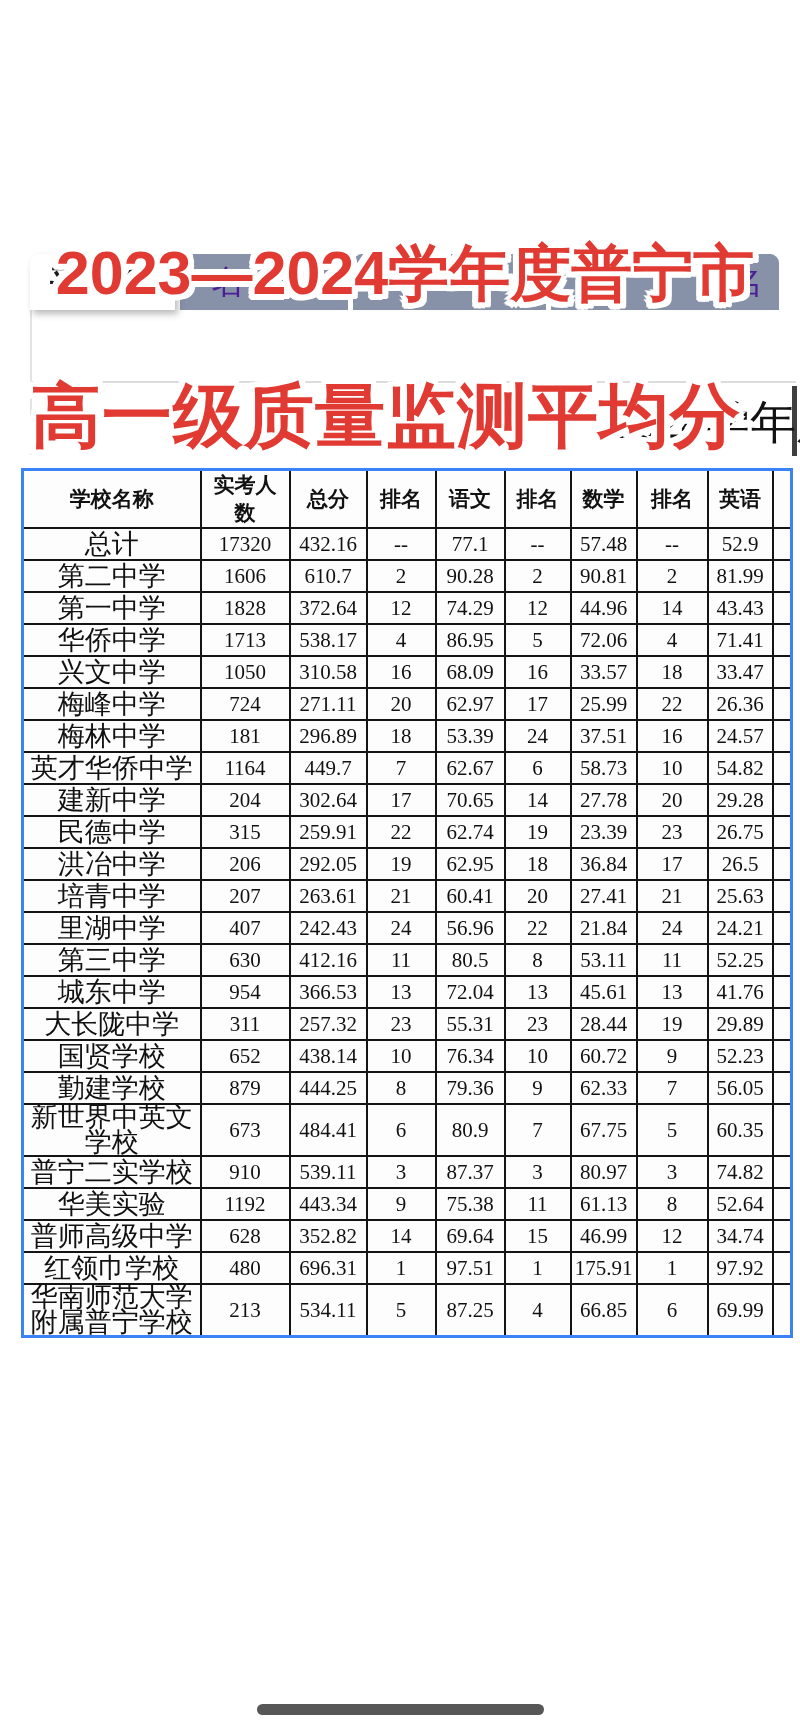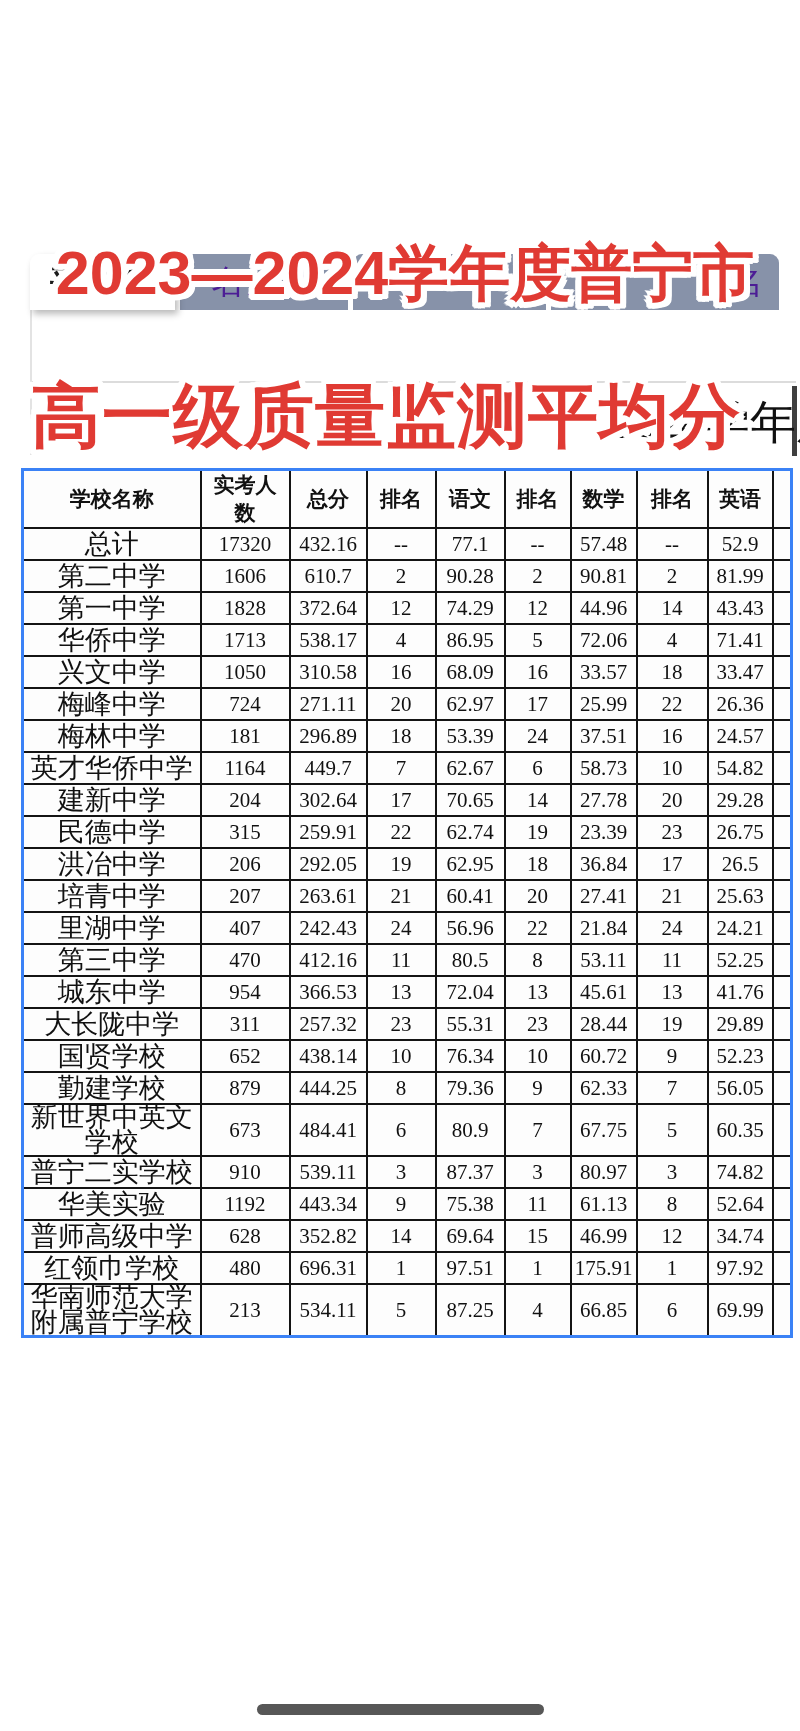--- a/index.html
+++ b/index.html
@@ -285,21 +285,21 @@
           <td>24</td>
           <td>56.96</td>
           <td>22</td>
           <td>21.84</td>
           <td>24</td>
           <td>24.21</td>
           <td></td>
         </tr>
         <tr>
           <td class="name">第三中学</td>
-          <td>470</td>
+          <td>630</td>
           <td>412.16</td>
           <td>11</td>
           <td>80.5</td>
           <td>8</td>
           <td>53.11</td>
           <td>11</td>
           <td>52.25</td>
           <td></td>
         </tr>
         <tr>

